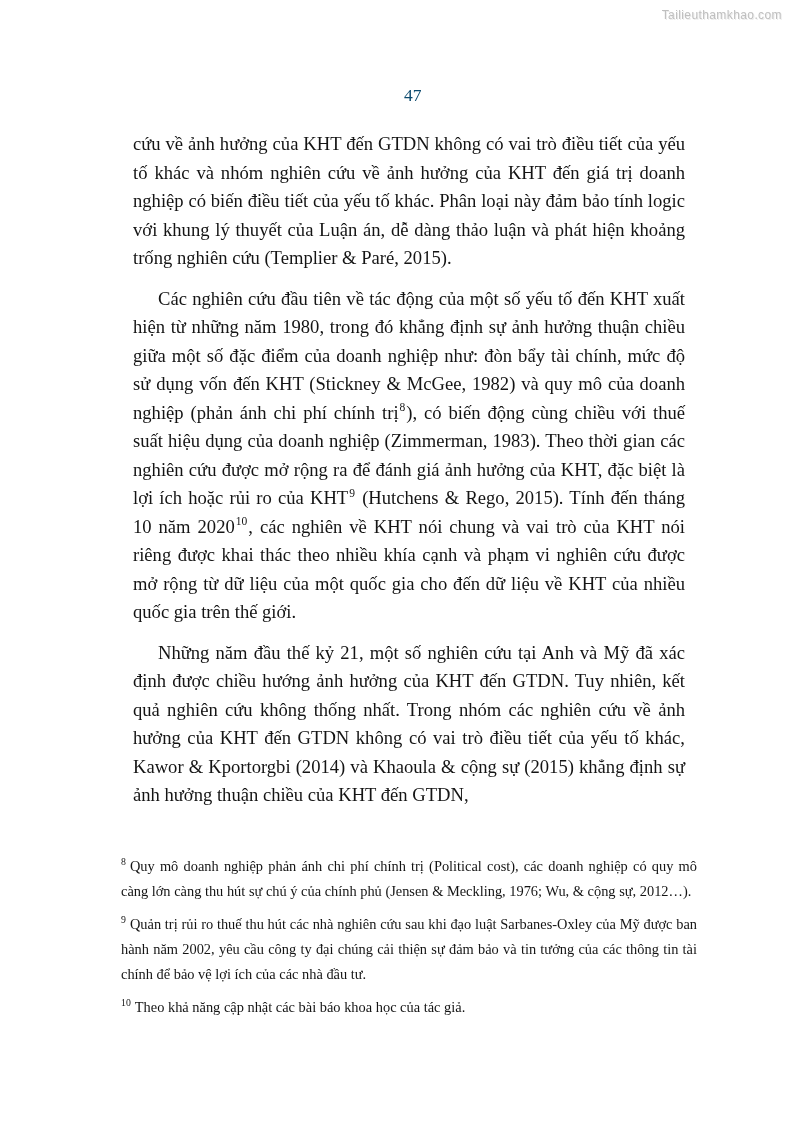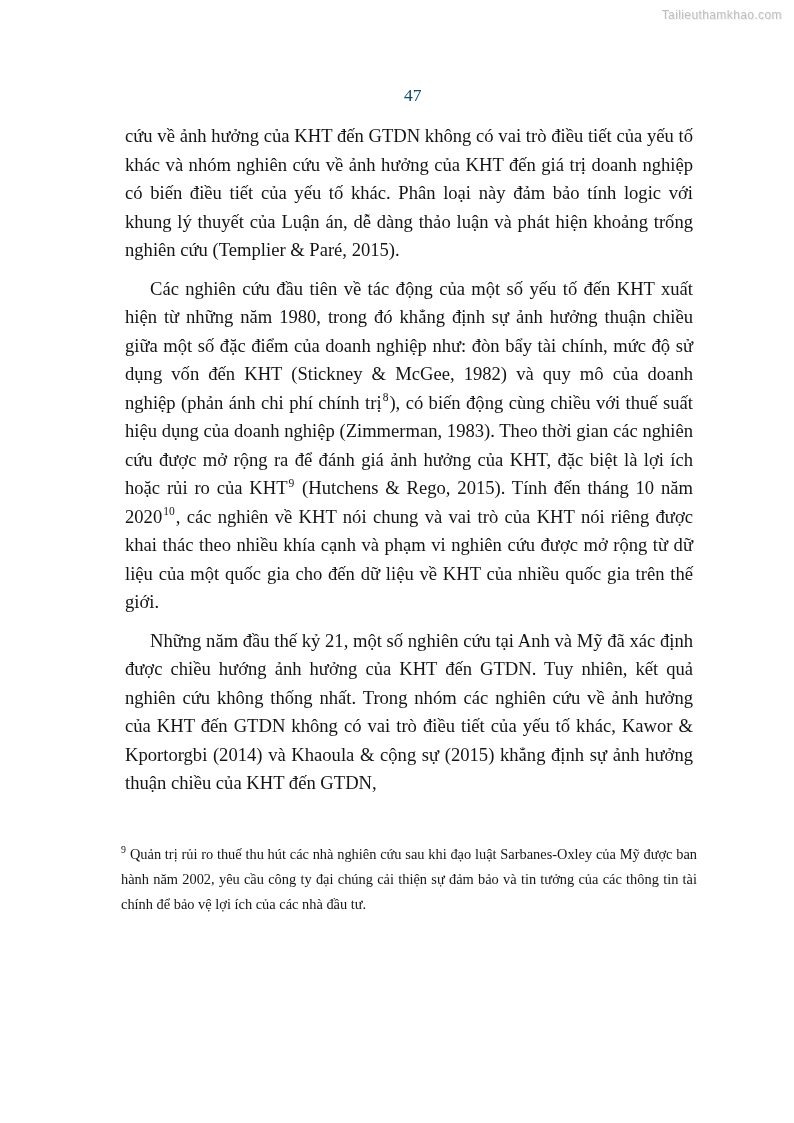--- a/index.html
+++ b/index.html
@@ -20,21 +20,21 @@
   }
   .page-number {
     position:absolute; top:85px; left:404px;
     font-size:17.5px; color:#0c4a6e;
   }
   .content {
     position:absolute; left:121px; top:118px; width:576px;
   }
   .body-text p {
     font-size:18.6px; line-height:28.5px;
-    text-align:justify; margin:4px;
+    text-align:justify; margin:12px;
   }
   .para-first { margin:0; }
   .heading {
     font-weight:bold; margin:5px 0 !important;
   }
   .para-indent {
     margin-top:10px !important;
     text-indent:25px;
   }
   .body-text sup {
@@ -66,17 +66,19 @@
 
     <p class="para-first">cứu về ảnh hưởng của KHT đến GTDN không có vai trò điều tiết của yếu tố khác và nhóm nghiên cứu về ảnh hưởng của KHT đến giá trị doanh nghiệp có biến điều tiết của yếu tố khác. Phân loại này đảm bảo tính logic với khung lý thuyết của Luận án, dễ dàng thảo luận và phát hiện khoảng trống nghiên cứu (Templier &amp; Paré, 2015).</p>
 
 
     <p class="para-indent"><span>Các nghiên cứu đầu tiên về tác động của một số yếu tố đến KHT xuất hiện từ những năm 1980, trong đó khẳng định sự ảnh hưởng thuận chiều giữa một số đặc điểm của doanh nghiệp như: đòn bẩy tài chính, mức độ sử dụng vốn đến KHT (Stickney &amp; McGee, 1982) và quy mô của doanh nghiệp (phản ánh chi phí chính trị</span><sup>8</sup><span>), có biến động cùng chiều với thuế suất hiệu dụng của doanh nghiệp (Zimmerman, 1983). Theo thời gian các nghiên cứu được mở rộng ra để đánh giá ảnh hưởng của KHT, đặc biệt là lợi ích hoặc rủi ro của KHT</span><sup>9</sup><span> (Hutchens &amp; Rego, 2015). Tính đến tháng 10 năm 2020</span><sup>10</sup><span>, các nghiên về KHT nói chung và vai trò của KHT nói riêng được khai thác theo nhiều khía cạnh và phạm vi nghiên cứu được mở rộng từ dữ liệu của một quốc gia cho đến dữ liệu về KHT của nhiều quốc gia trên thế giới.</span></p>
 
     <p class="para-indent">Những năm đầu thế kỷ 21, một số nghiên cứu tại Anh và Mỹ đã xác định được chiều hướng ảnh hưởng của KHT đến GTDN. Tuy nhiên, kết quả nghiên cứu không thống nhất. Trong nhóm các nghiên cứu về ảnh hưởng của KHT đến GTDN không có vai trò điều tiết của yếu tố khác, Kawor &amp; Kportorgbi (2014) và Khaoula &amp; cộng sự (2015) khẳng định sự ảnh hưởng thuận chiều của KHT đến GTDN,</p>
   </div>
 
   <div class="footnotes">
+    <p class="footnote"><sup>8</sup><span>Quy mô doanh nghiệp phản ánh chi phí chính trị (Political cost), các doanh nghiệp có quy mô càng lớn càng thu hút sự chú ý của chính phủ (Jensen &amp; Meckling, 1976; Wu, &amp; cộng sự, 2012…).</span></p>
 
     <p class="footnote"><sup>9</sup><span>Quản trị rủi ro thuế thu hút các nhà nghiên cứu sau khi đạo luật Sarbanes-Oxley của Mỹ được ban hành năm 2002, yêu cầu công ty đại chúng cải thiện sự đảm bảo và tin tưởng của các thông tin tài chính để bảo vệ lợi ích của các nhà đầu tư.</span></p>
 
+    <p class="footnote"><sup>10</sup><span>Theo khả năng cập nhật các bài báo khoa học của tác giả.</span></p>
   </div>
 </div>
 
 </body></html>

